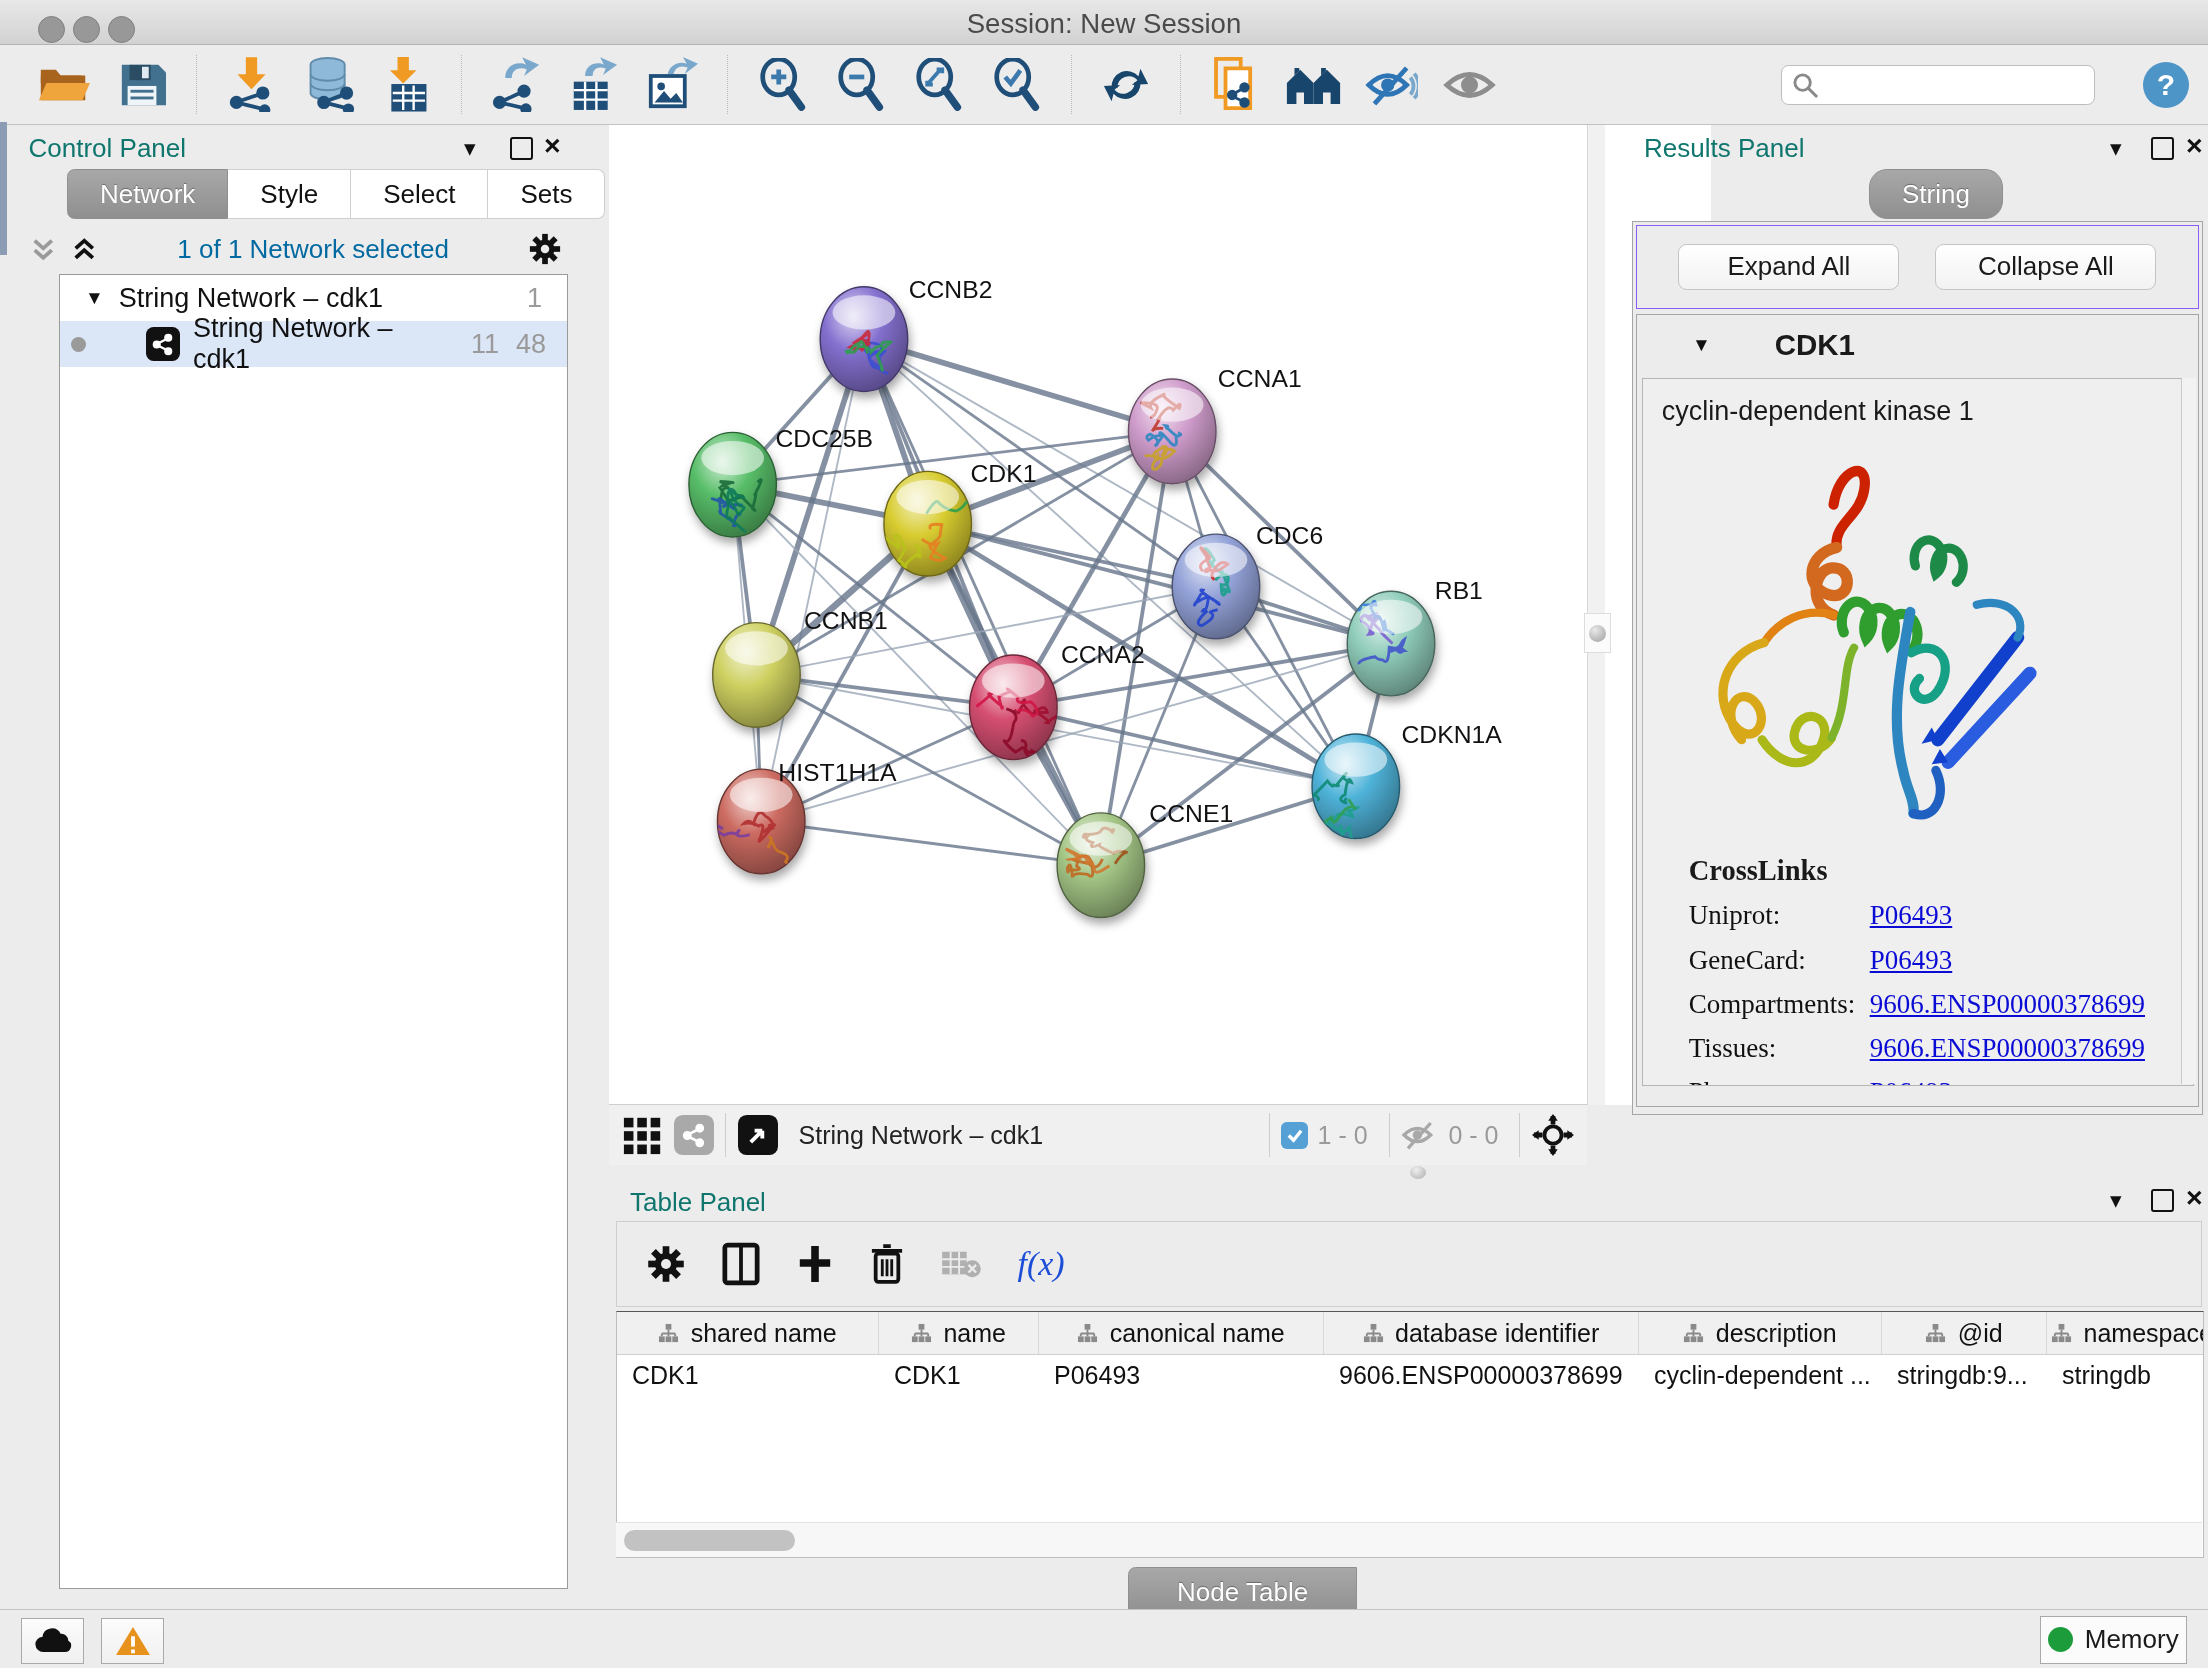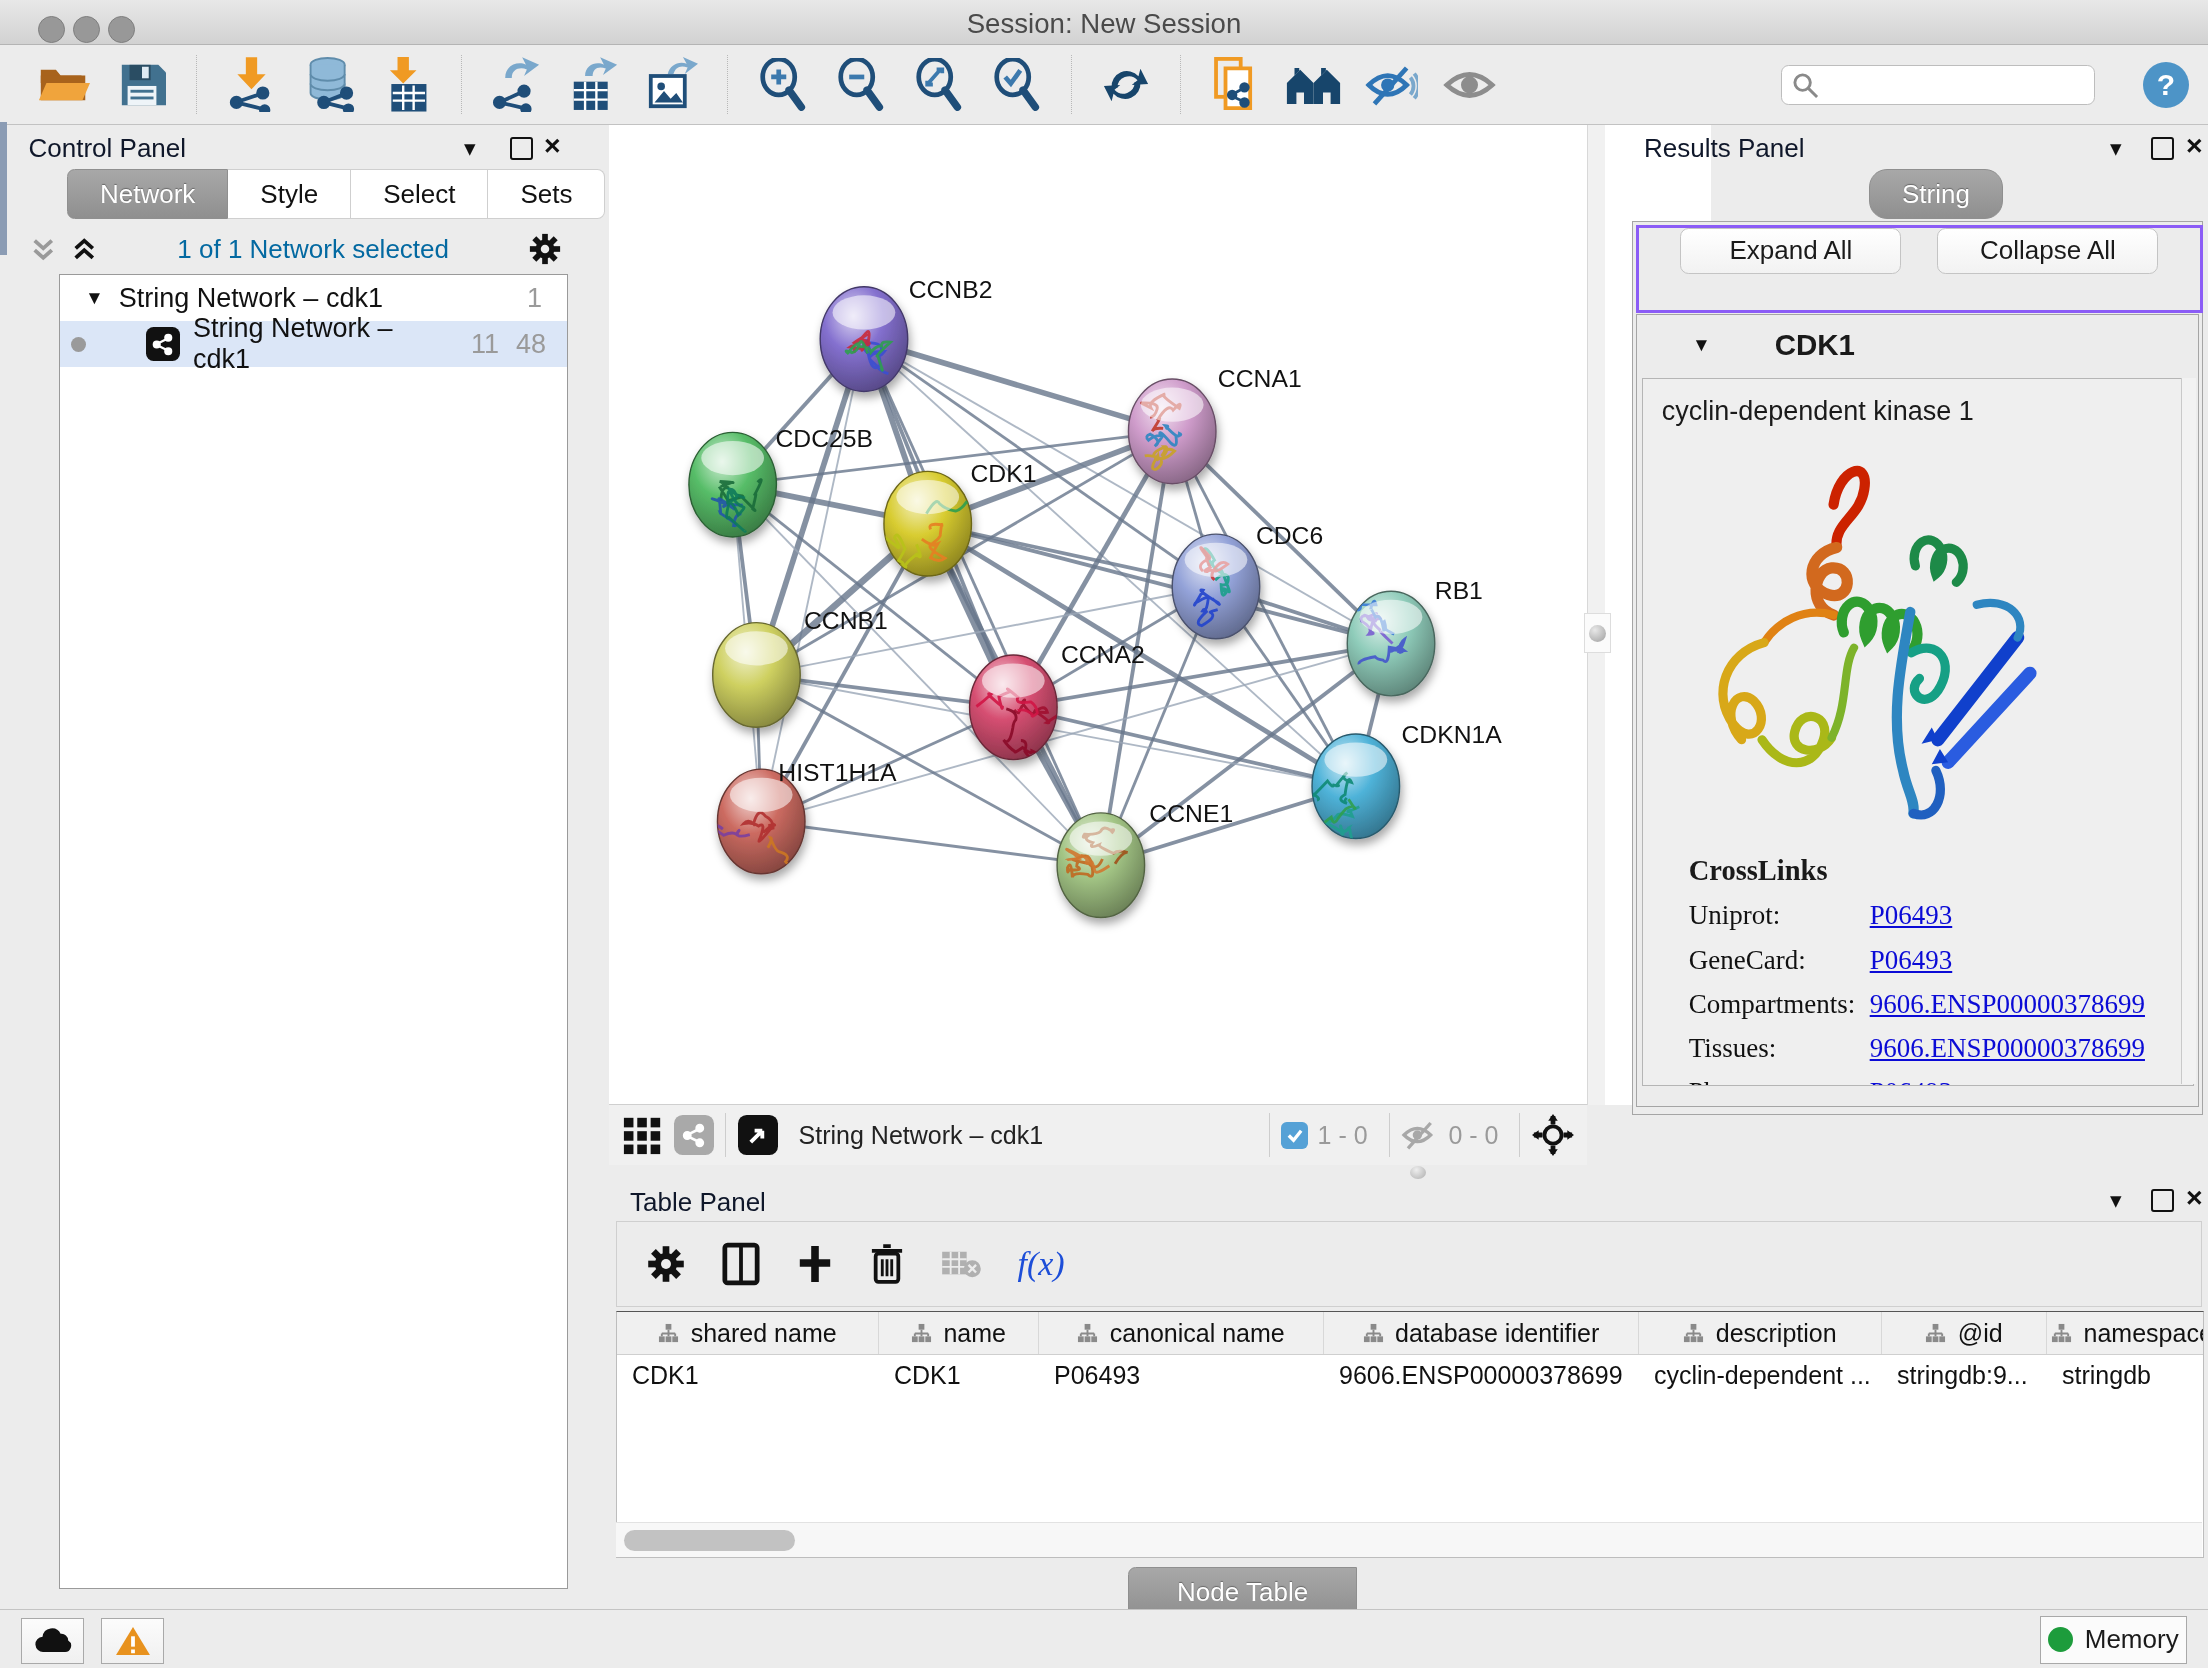--- a/index.html
+++ b/index.html
@@ -21,21 +21,21 @@
     border-bottom:1px solid #c2c2c2;display:flex;align-items:center;padding:0 19px 0 36px;box-sizing:border-box;gap:23px;}
   .tbtn{width:55px;height:55px;display:flex;align-items:center;justify-content:center;flex:0 0 auto;}
   .tsep{width:0;height:59px;border-left:1.9px dotted #b8b8b8;flex:0 0 auto;margin:0 3.8px;}
   .searchwrap{margin-left:auto;position:relative;width:314px;height:40px;flex:0 0 auto;}
   .searchwrap input{width:100%;height:100%;box-sizing:border-box;border:1px solid #bdbdbd;border-radius:7.6px;
     background:#fff;padding-left:42px;font-size:23px;outline:none;color:#333;}
   .search-glass{position:absolute;left:11.4px;top:7.6px;}
   .helpbtn{width:46px;height:46px;border-radius:50%;background:#4d94c7;color:#fff;font-size:30px;font-weight:bold;
     display:flex;align-items:center;justify-content:center;flex:0 0 auto;margin-left:25px;}
   
-  .phead{position:absolute;font-size:26px;color:#0f172a;}
+  .phead{position:absolute;font-size:26px;color:#0f766e;}
   .picon{position:absolute;font-size:23px;color:#111;cursor:default;}
   .float-box{position:absolute;width:19px;height:19px;border:2.9px solid #111;border-radius:2.9px;}
   .close-x{font-size:28.5px;font-weight:bold;}
   
   .tabrow{position:absolute;display:flex;}
   .tab{height:48px;padding:0 32px;display:flex;align-items:center;justify-content:center;
     font-size:26px;background:#fff;border:1px solid #cfcfcf;border-left:none;color:#111;}
   .tab:first-child{border-left:1px solid #cfcfcf;border-radius:7.6px 0 0 7.6px;}
   .tab:last-child{border-radius:0 7.6px 7.6px 0;}
   .tab.sel{background:linear-gradient(#a8a8a8,#8f8f8f);color:#fff;border-color:#8f8f8f;
@@ -60,21 +60,21 @@
   .netfooter{position:absolute;left:609px;top:1104px;width:978px;height:60px;background:#f0f0f0;
     border-top:1px solid #cfcfcf;display:flex;align-items:center;}
   .nf-sep{width:0;height:44px;border-left:1px solid #cdcdcd;margin:0 11.4px;}
   .nf-title{font-size:25px;color:#222;margin-left:21px;flex:1;}
   .nf-count{font-size:25px;color:#9a9a9a;margin:0 9.5px;}
   .graybtn{width:40px;height:40px;border-radius:8.6px;background:#a9a9a9;display:flex;align-items:center;justify-content:center;margin-left:9.5px;}
   .blacksq{width:40px;height:40px;border-radius:8.6px;background:#111;display:flex;align-items:center;justify-content:center;}
   .chk{width:27px;height:27px;border-radius:5.7px;background:#55a1d6;display:flex;align-items:center;justify-content:center;}
   
   .res-wrap{position:absolute;left:1632px;top:221px;width:569px;height:892px;border:1px solid #a5a5a5;background:#ececec;}
-  .res-buttons{position:absolute;left:2.9px;top:2.9px;width:561px;height:82px;border:3px solid #8b5cf6;display:flex;justify-content:center;gap:36px;}
+  .res-buttons{position:absolute;left:2.9px;top:2.9px;width:561px;height:82px;border:1px solid #8b5cf6;display:flex;align-items:center;justify-content:center;gap:36px;}
   .rbtn{min-width:181px;height:44px;background:linear-gradient(#ffffff,#f2f2f2);border:1px solid #c4c4c4;border-radius:8.6px;
     font-size:26px;display:flex;align-items:center;justify-content:center;padding:0 19px;}
   .res-gene{position:absolute;left:2.9px;top:92px;width:561px;height:791px;border:1px solid #a5a5a5;background:#ececec;}
   .gene-head{height:59px;display:flex;align-items:center;}
   .gene-head .tri{margin-left:55px;}
   .gene-name{font-size:29.5px;font-weight:bold;margin-left:49px;}
   .gene-body{position:absolute;left:4.8px;top:63px;width:550px;height:706px;border:1px solid #b5b5b5;background:#efefef;overflow:hidden;}
   .gene-desc{font-size:27px;margin:17px 0 0 19px;}
   .xlinks{font-family:"Liberation Serif",serif;margin-left:46px;margin-top:13.3px;}
   .xl-head{font-size:28.5px;font-weight:bold;margin-bottom:7.6px;}

